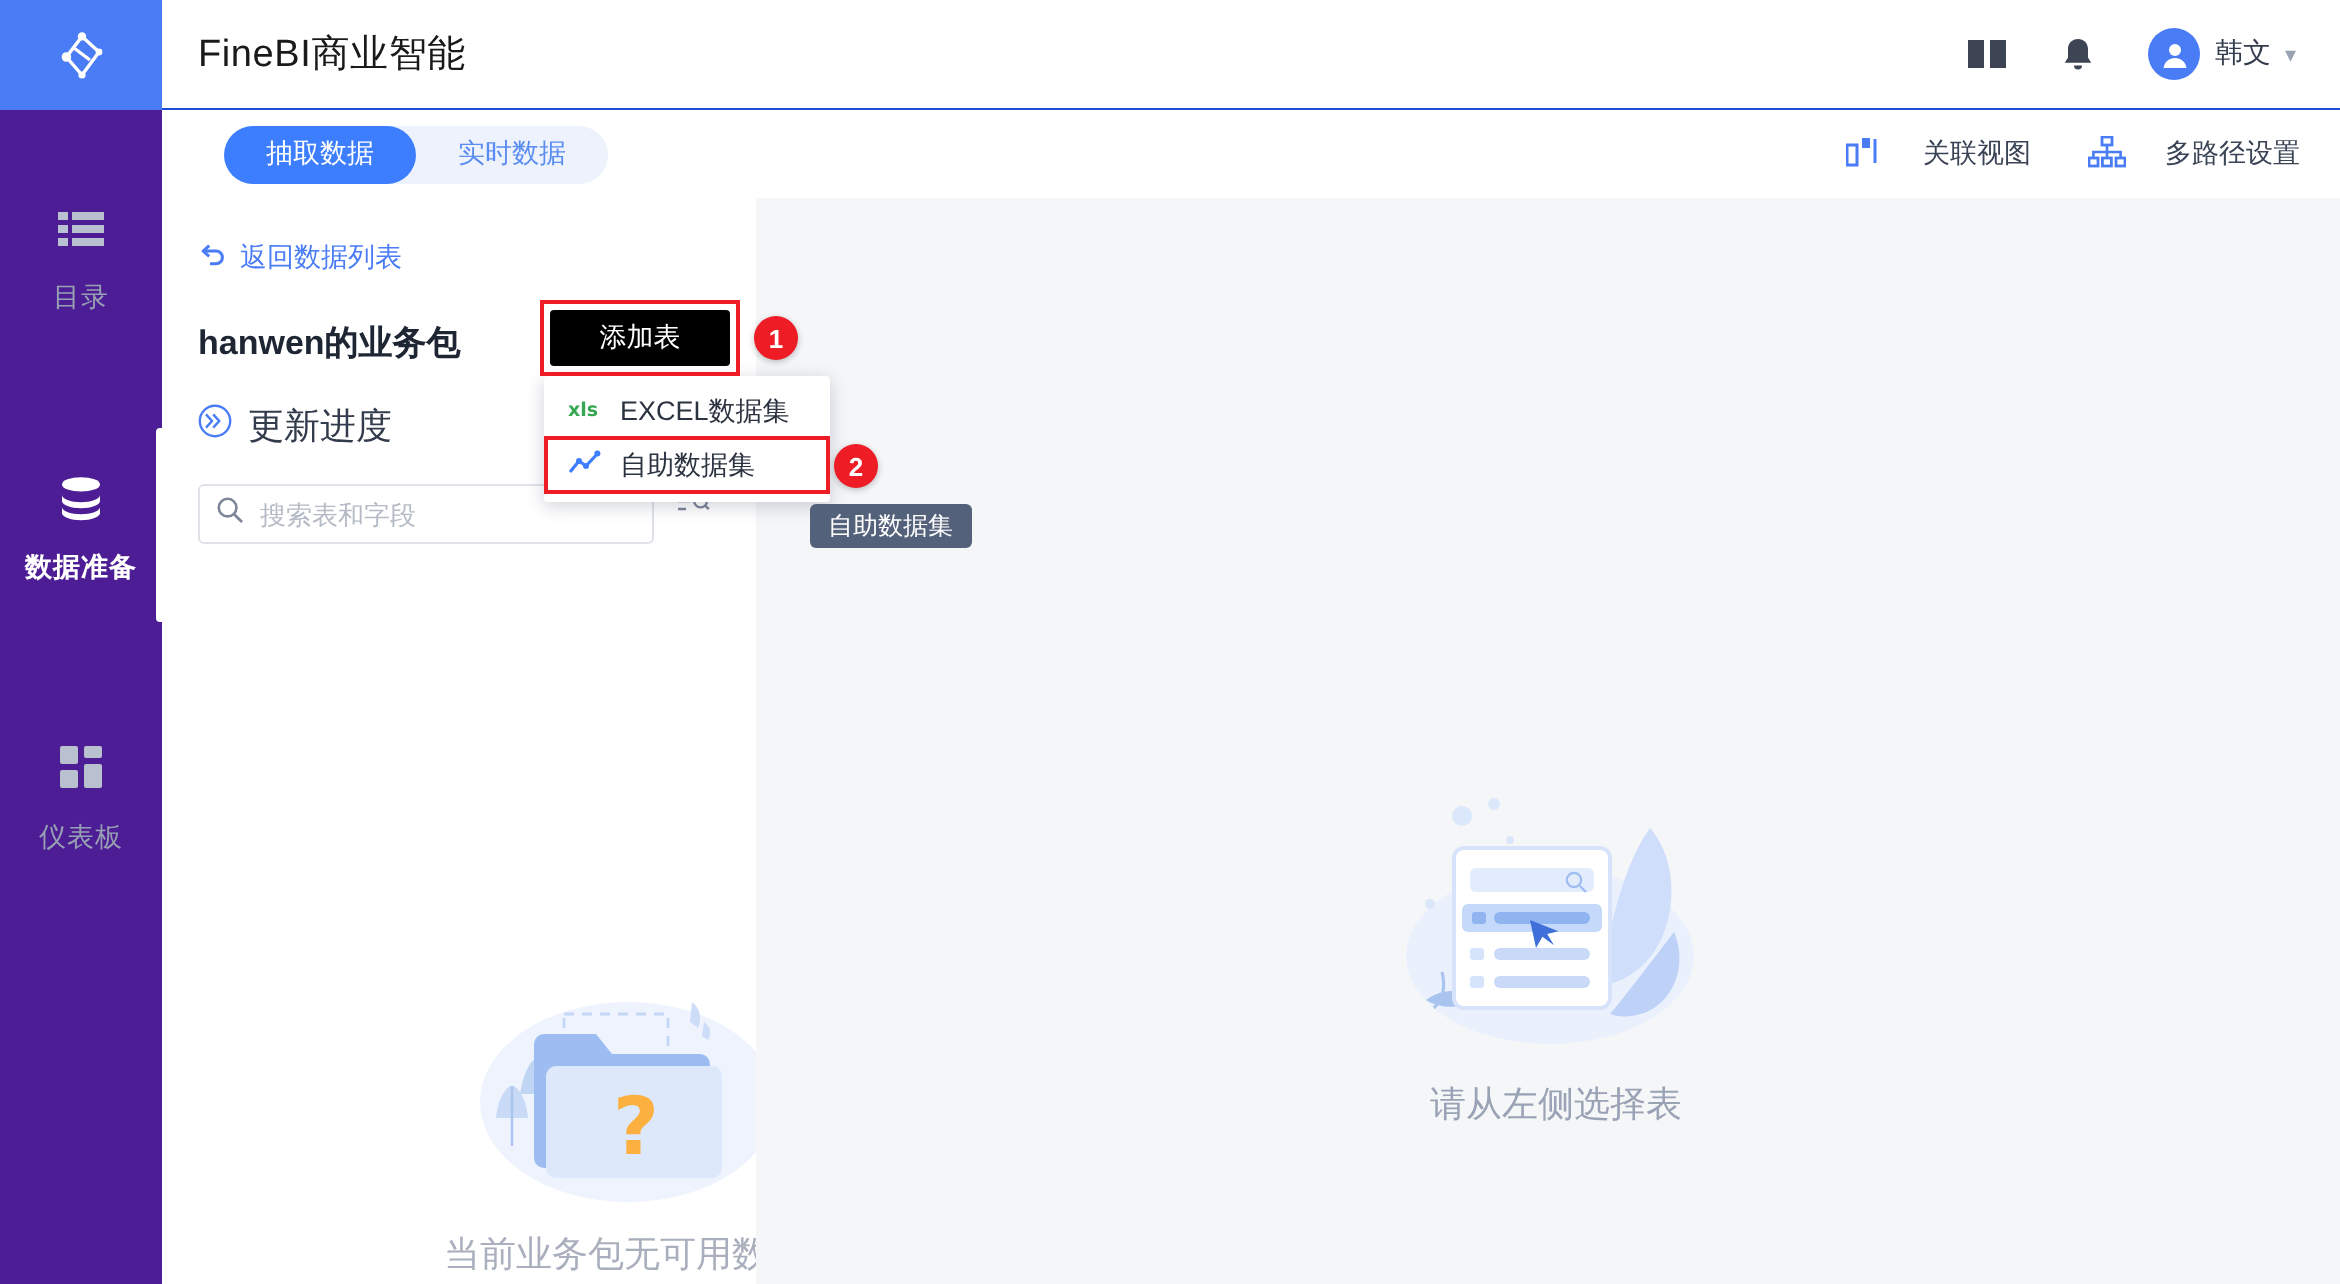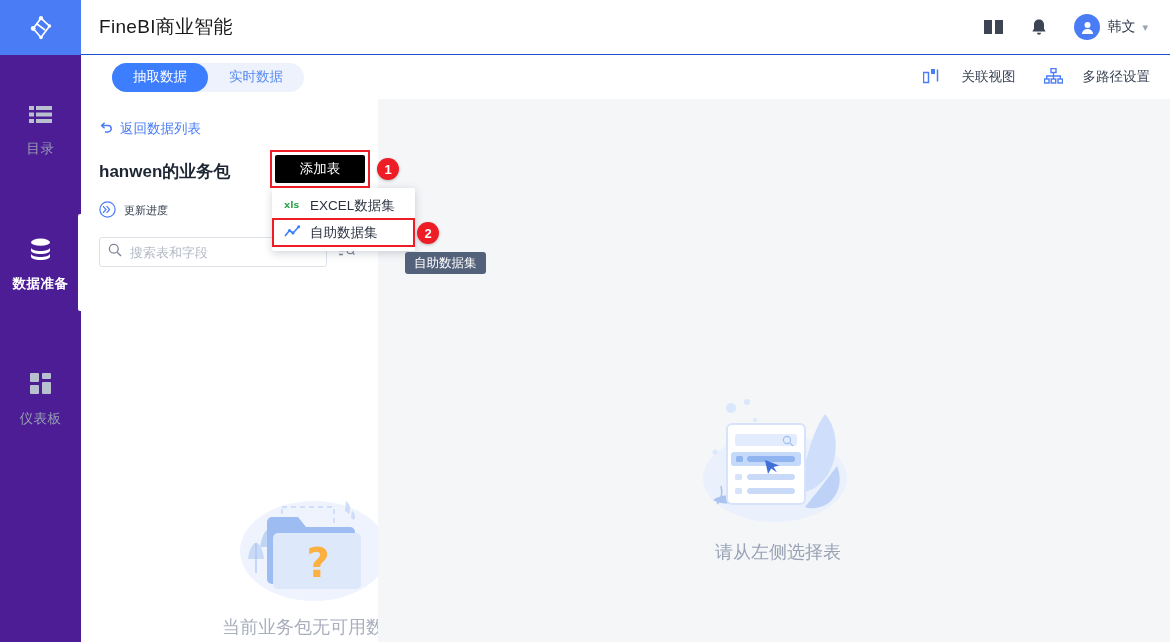--- a/index.html
+++ b/index.html
@@ -94,23 +94,23 @@
     cursor: pointer; width: max-content;
   }
   .back-link span { font-size: 13.5px; color: #4a7cf5; }
   .pkg-title {
     padding: 22px 0 0 18px; font-size: 17px; font-weight: bold; color: #1f2633;
   }
   .progress-row {
     display: flex; align-items: center; gap: 8px; padding: 18px 0 0 18px;
     cursor: pointer; width: max-content;
   }
-  .progress-row span { font-size: 11px; color: #333c4d; }
-
-  .search-row { padding: 17px 0 0 18px; display: flex; align-items: center; }
+  .progress-row span { font-size: 18px; color: #333c4d; }
+
+  .search-row { padding: 17px 0 0 18px; display: flex; }
   .search-box {
     width: 228px; height: 30px; border: 1px solid #dfe2e9; border-radius: 3px;
     display: flex; align-items: center; padding: 0 8px; background: #fff;
   }
   .search-box input {
     border: 0; outline: 0; font-size: 13px; color: #333; margin-left: 8px;
     width: 180px; font-family: "Liberation Sans", sans-serif; background: transparent;
   }
   .search-box input::placeholder { color: #b4bac6; }
   .sort-icon { margin-left: 11px; cursor: pointer; }

